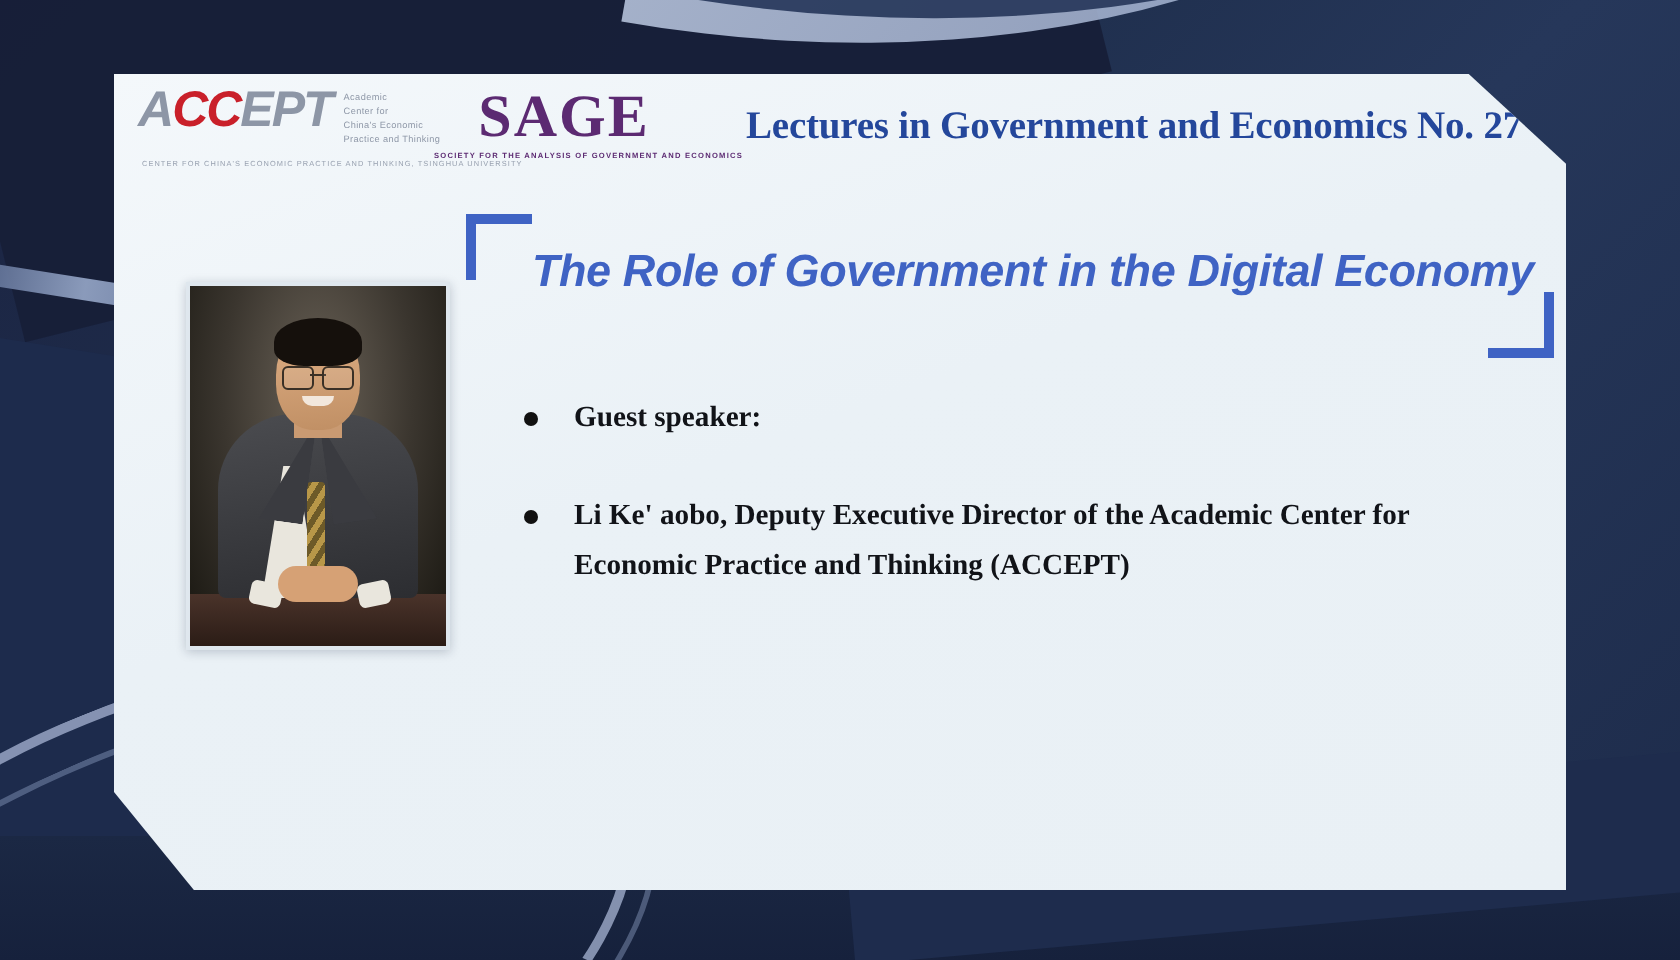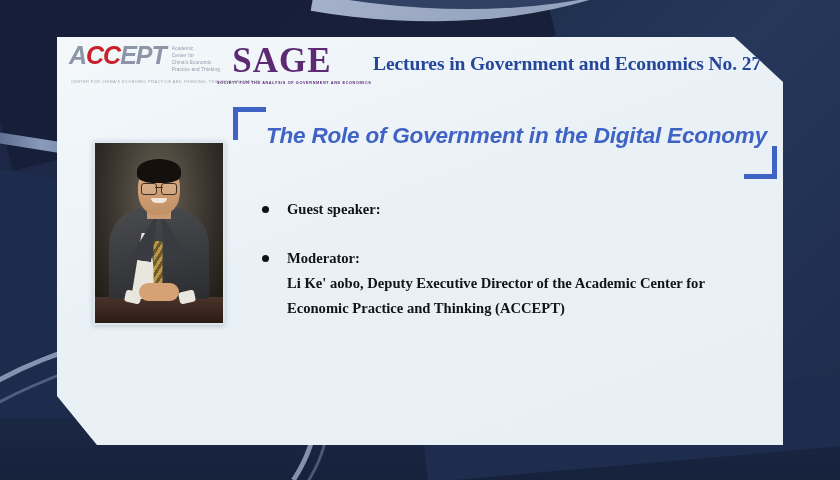--- a/index.html
+++ b/index.html
@@ -53,21 +53,21 @@
     font-size:25px;letter-spacing:-1px;color:#8d96a6;line-height:1;position:relative;}
   .acc-wordmark .c-red{color:#c9202a;}
   .acc-sideblock{margin-left:6px;margin-top:2px;font-family:"Liberation Sans",sans-serif;
     font-size:4.6px;line-height:1.55;color:#8e97a7;letter-spacing:.2px;}
   .acc-cn{position:absolute;left:14px;top:30px;font-family:"DejaVu Sans",sans-serif;
     font-size:10.5px;letter-spacing:1.6px;color:#5e6b80;font-weight:bold;white-space:nowrap;}
   .acc-en{position:absolute;left:14px;top:43px;font-family:"Liberation Sans",sans-serif;
     font-size:3.7px;letter-spacing:.55px;color:#98a1b0;white-space:nowrap;}
 
   .logo-sage{position:absolute;left:160px;top:6px;text-align:center;width:130px;}
-  .sage-word{font-family:"Liberation Serif",serif;font-weight:bold;font-size:35px;
+  .sage-word{font-family:"Liberation Serif",serif;font-weight:bold;font-size:30px;
     color:#5c2a72;letter-spacing:1px;line-height:1.05;}
   .sage-sub{font-family:"Liberation Sans",sans-serif;font-size:3.8px;font-weight:bold;
     letter-spacing:.62px;color:#5c2a72;margin-top:1px;white-space:nowrap;}
 
   .header-title{position:absolute;left:316px;top:16px;width:400px;
     font-family:"Liberation Serif",serif;font-weight:bold;font-size:19.5px;
     color:#24479b;letter-spacing:-.1px;white-space:nowrap;}
 
   
   .title-wrap{position:absolute;left:176px;top:70px;width:540px;height:68px;}
@@ -120,21 +120,21 @@
     background:#d6a175;border-radius:10px;transform:translateX(-50%);}
   .ph-cuffL{position:absolute;left:30px;bottom:20px;width:16px;height:12px;background:#e9e6dd;border-radius:3px;transform:rotate(12deg);}
   .ph-cuffR{position:absolute;right:28px;bottom:20px;width:16px;height:12px;background:#e9e6dd;border-radius:3px;transform:rotate(-12deg);}
 
   
   .content{position:absolute;left:205px;top:160px;width:495px;}
   .bullet-row{display:flex;align-items:flex-start;margin-bottom:24px;}
   .dot{width:7px;height:7px;border-radius:50%;background:#111;margin:9px 18px 0 0;flex:none;}
   .b-text{font-family:"Liberation Serif",serif;font-weight:bold;font-size:14.6px;
     color:#111318;line-height:1.72;}
-  .b-label{display:block;}
+  .b-label{display:block;text-align:center;}
   .b-detail{display:block;}
 </style>
 </head>
 <body>
 
 <div id="stage">
 
   <div class="bg-dark-tl"></div>
   <div class="bg-swoosh-a"></div>
   <div class="bg-swoosh-b"></div>
@@ -201,20 +201,19 @@
       <div class="bullet-row">
         <span class="dot"></span>
         <div class="b-text">
           <span class="b-label">Guest speaker:</span>
         </div>
       </div>
 
       <div class="bullet-row">
         <span class="dot"></span>
         <div class="b-text">
-          <span class="b-label">Moderator:</span>
           <span class="b-detail">Li Ke' aobo, Deputy Executive Director of the Academic Center for Economic Practice and Thinking (ACCEPT)</span>
         </div>
       </div>
 
     </div>
   </div>
 </div>
 
 </body></html>

